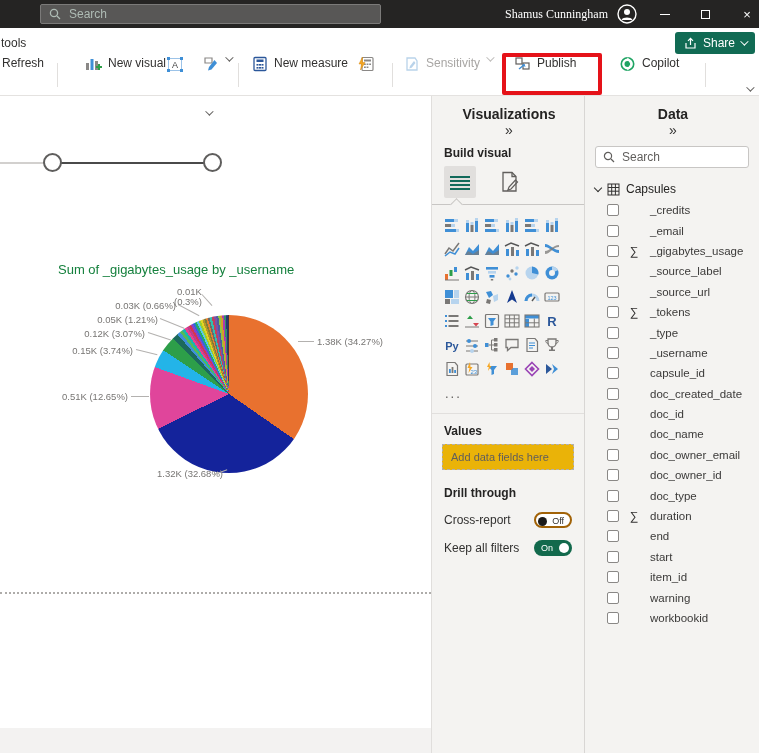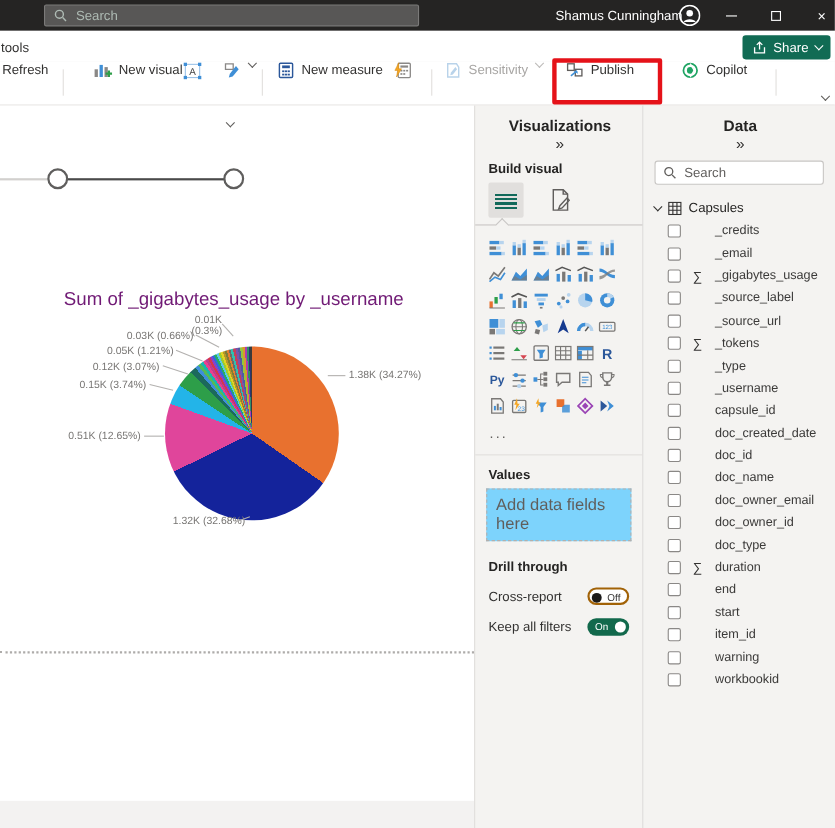--- a/index.html
+++ b/index.html
@@ -2,21 +2,21 @@
 <html><head>
 <meta charset="utf-8">
 <style>
   * { margin:0; padding:0; box-sizing:border-box; }
   html,body { width:759px; height:753px; }
   body { font-family:"Liberation Sans", sans-serif; background:#f3f2f1; position:relative; overflow:hidden; }
 
   
   .titlebar { position:absolute; left:0; top:0; width:759px; height:28px; background:#252423; color:#fff; }
   .tb-search { position:absolute; left:40px; top:4px; width:341px; height:20px; background:#585756; border:1px solid #7b7a79; border-radius:2px; display:flex; align-items:center; gap:8px; padding:0 8px; color:#aebbb4; font-size:12px; }
-  .tb-user { position:absolute; left:505px; top:0; height:28px; line-height:28px; font-size:12px; color:#ffffff; }
+  .tb-user { position:absolute; left:505px; top:0; height:28px; line-height:28px; font-size:12px; color:#ffffff;font-family:Liberation Serif, serif; }
   .tb-avatar { position:absolute; left:617px; top:4px; width:20px; height:20px; }
   .winbtn { position:absolute; top:0; width:34px; height:28px; display:flex; align-items:center; justify-content:center; color:#fff; font-size:13px; }
   .winbtn .sq { width:9px; height:9px; border:1px solid #fff; display:inline-block; }
   .winbtn .mn { width:10px; height:0; border-top:1px solid #fff; display:inline-block; }
 
   
   .tabsrow { position:absolute; left:0; top:28px; width:759px; height:28px; background:#fff; }
   .tools-label { position:absolute; left:1px; top:8px; font-size:12px; color:#323130; }
   .share-btn { position:absolute; right:4px; top:4px; height:22px; background:#116b54; border-radius:3px; color:#fff; font-size:12px; display:flex; align-items:center; gap:5px; padding:0 9px; }
 
@@ -29,33 +29,33 @@
   .chev.dis { border-color:#bdbbb9; }
   .red-box { position:absolute; left:502px; top:-3px; width:100px; height:42px; border:4px solid #e51219; border-radius:2px; pointer-events:none; z-index:5; }
   .rb-collapse { position:absolute; right:7px; bottom:3px; }
 
   
   .canvas { position:absolute; left:0; top:96px; width:431px; height:632px; background:#fff; overflow:hidden; }
   .slicer-chevron { position:absolute; left:205px; top:14px; }
   .sl-track-l { position:absolute; left:0; top:66px; width:45px; height:2px; background:#d2d0ce; }
   .sl-track { position:absolute; left:52px; top:66px; width:162px; height:2px; background:#4a4a4a; }
   .sl-handle { position:absolute; top:57px; width:19px; height:19px; border:2px solid #5f5e5d; border-radius:50%; background:#fff; }
-  .pie-title { position:absolute; left:58px; top:166px; font-size:17px; color:#701a75; }
+  .pie-title { position:absolute; left:58px; top:166px; font-size:13px; color:#15803d; }
   .pie { position:absolute; left:150px; top:219px; width:158px; height:158px; border-radius:50%; }
   .callout { position:absolute; font-size:9.5px; color:#777573; white-space:nowrap; }
   .callout.r { text-align:right; }
   .lead { position:absolute; height:0; border-top:1px solid #b3b1af; transform-origin:left center; }
   .dotline { position:absolute; left:0; top:496px; width:431px; height:0; border-top:2px dotted #aeacaa; }
 
   
   .pane-h { display:flex; justify-content:space-between; align-items:center; padding:10px 10px 6px 12px;flex-direction:column; }
   .pane-title { font-size:14px; font-weight:bold; color:#252423; }
   .dbl-chev { font-size:14px; color:#323130; }
   .sec-label { font-size:12px; font-weight:bold; color:#252423; padding:10px 12px 6px 12px; }
-  .well { margin:0 10px; background:#7dd3fc; border:1px dashed #b3b0ad; border-radius:0; font-size:15px; color:#605e5c; padding:6px 8px; }
+  .well { margin:0 10px; background:#eab308; border:1px dashed #b3b0ad; border-radius:0; font-size:11px; color:#605e5c; padding:6px 8px; }
 
   
   .vizpane { position:absolute; left:431px; top:96px; width:154px; height:657px; background:#f4f3f1; border-left:1px solid #e0dedc; border-right:1px solid #d8d6d4; }
   .bv-label { font-size:12px; font-weight:bold; color:#252423; padding:2px 12px 6px 12px; }
   .bv-tabs { display:flex; gap:18px; padding:0 0 0 12px; }
   .bv-tab { width:32px; height:32px; display:flex; align-items:center; justify-content:center; border-radius:2px; }
   .bv-tab.sel { background:#e1dfdd; }
   .stripes { width:20px; height:16px; background:repeating-linear-gradient(0deg,#11695a 0 2px,transparent 2px 4px); }
   .bv-divider { position:relative; margin-top:6px; border-top:1px solid #c8c6c4; height:8px; }
   .bv-caret { position:absolute; left:20px; top:-5px; width:9px; height:9px; background:#f4f3f1; border-left:1px solid #c8c6c4; border-top:1px solid #c8c6c4; transform:rotate(45deg); }

